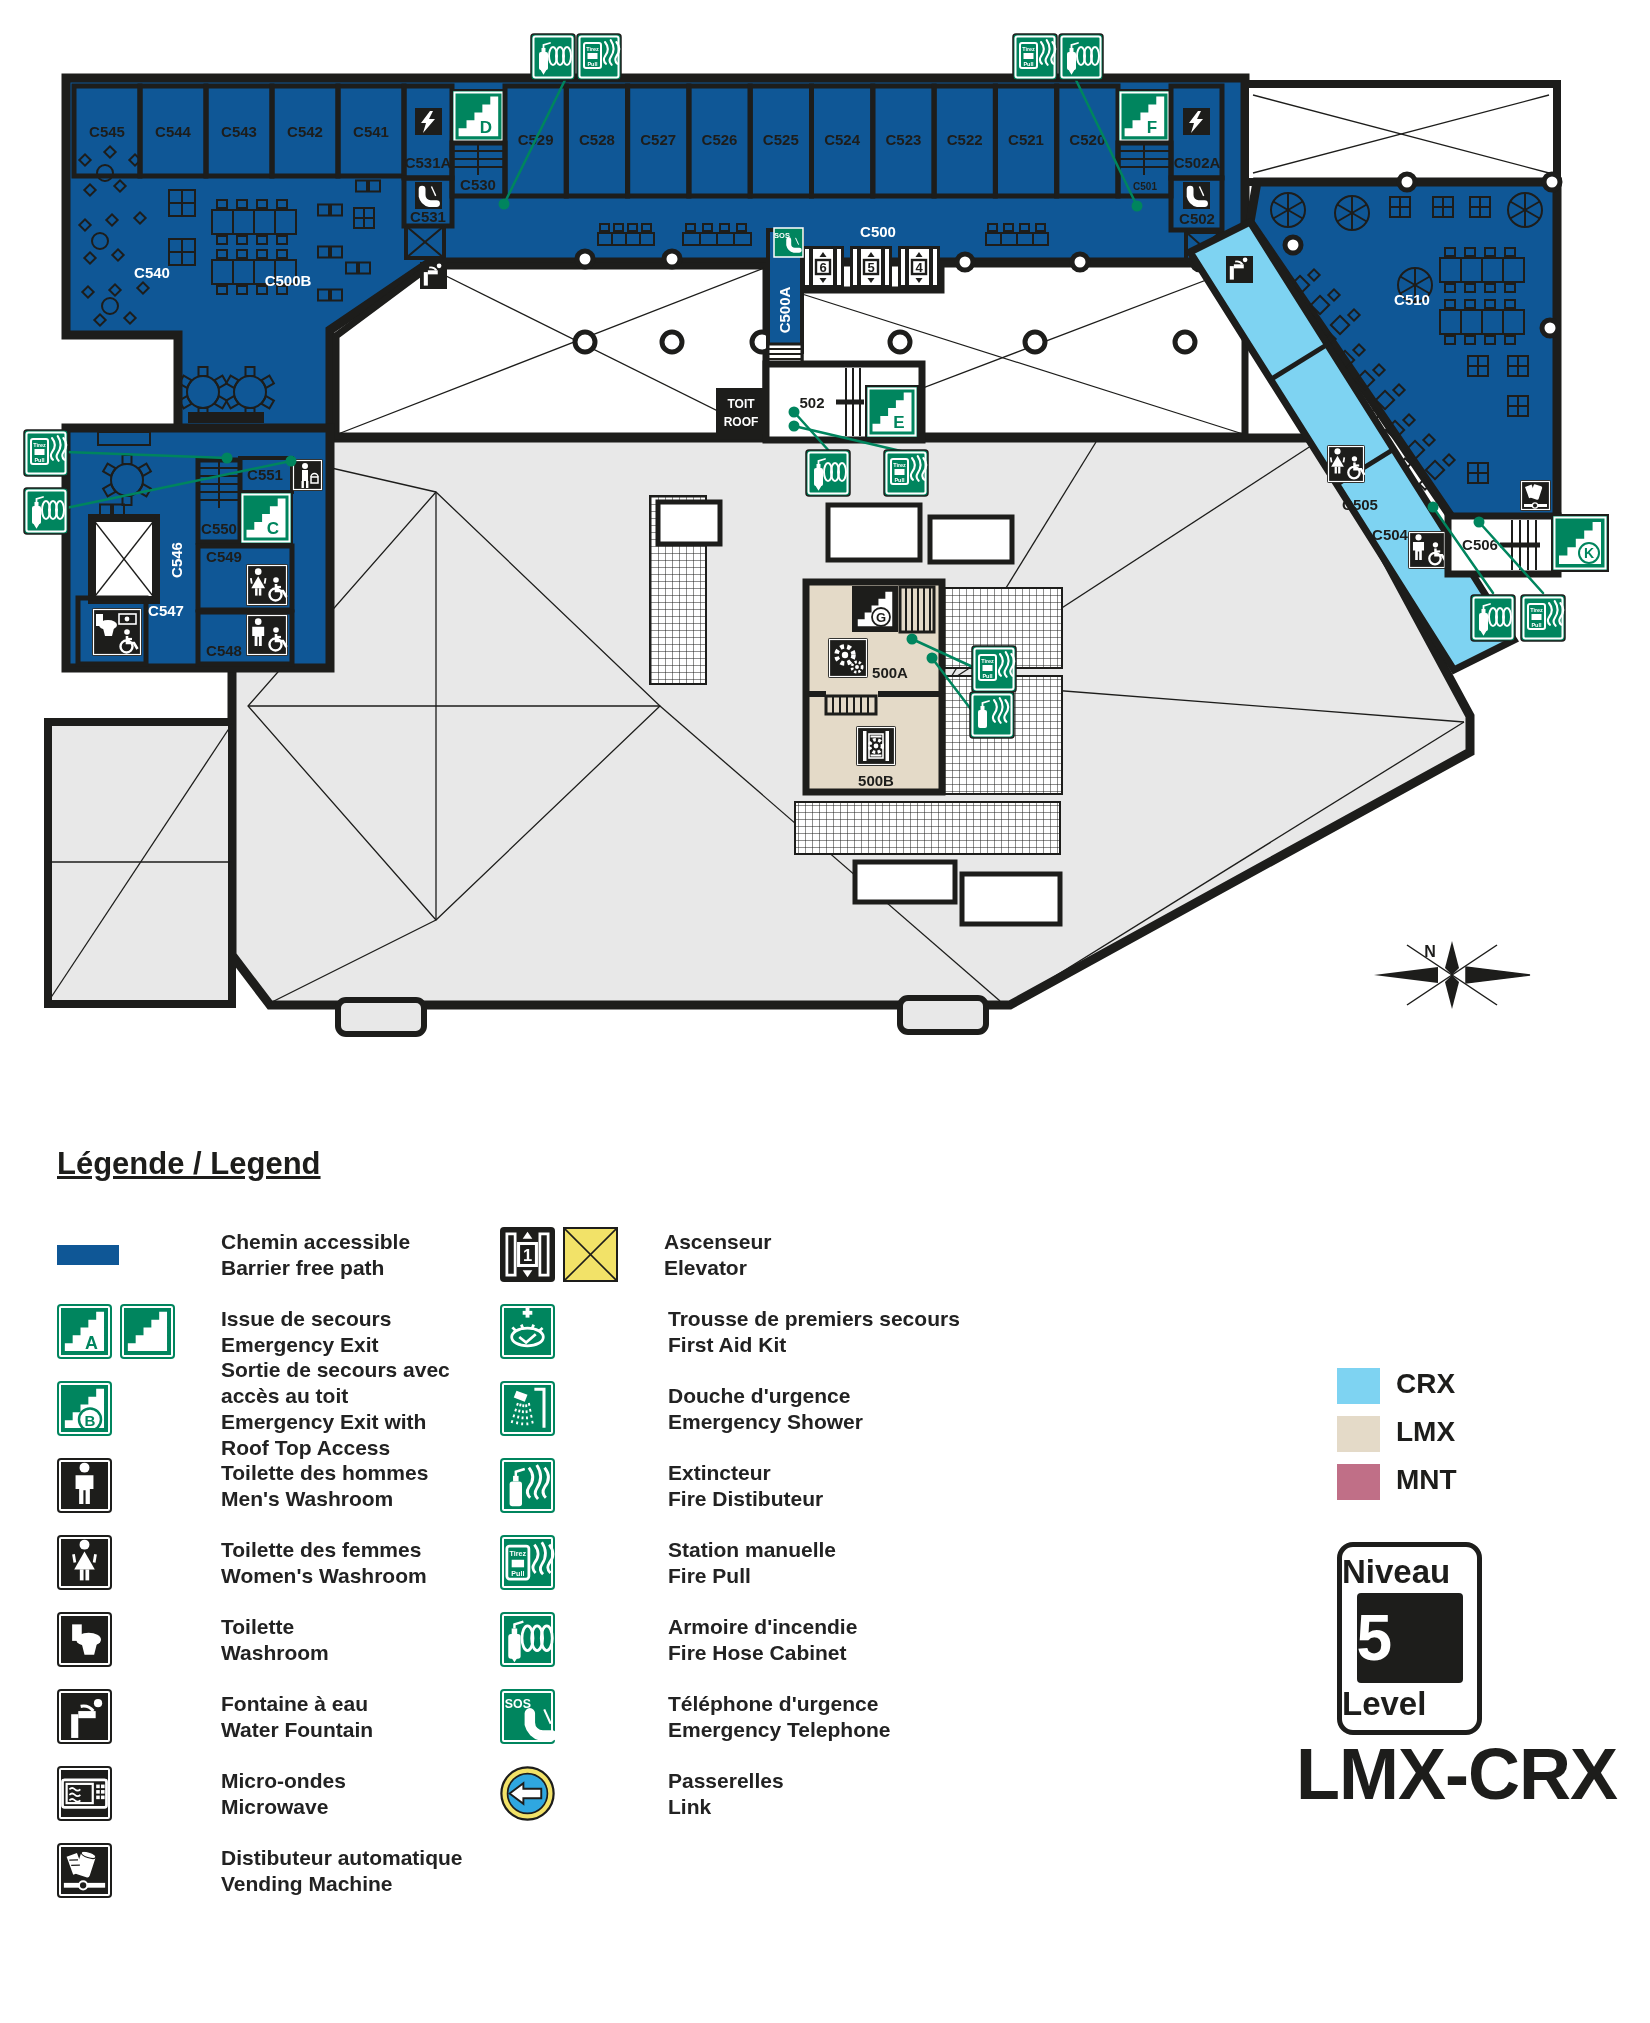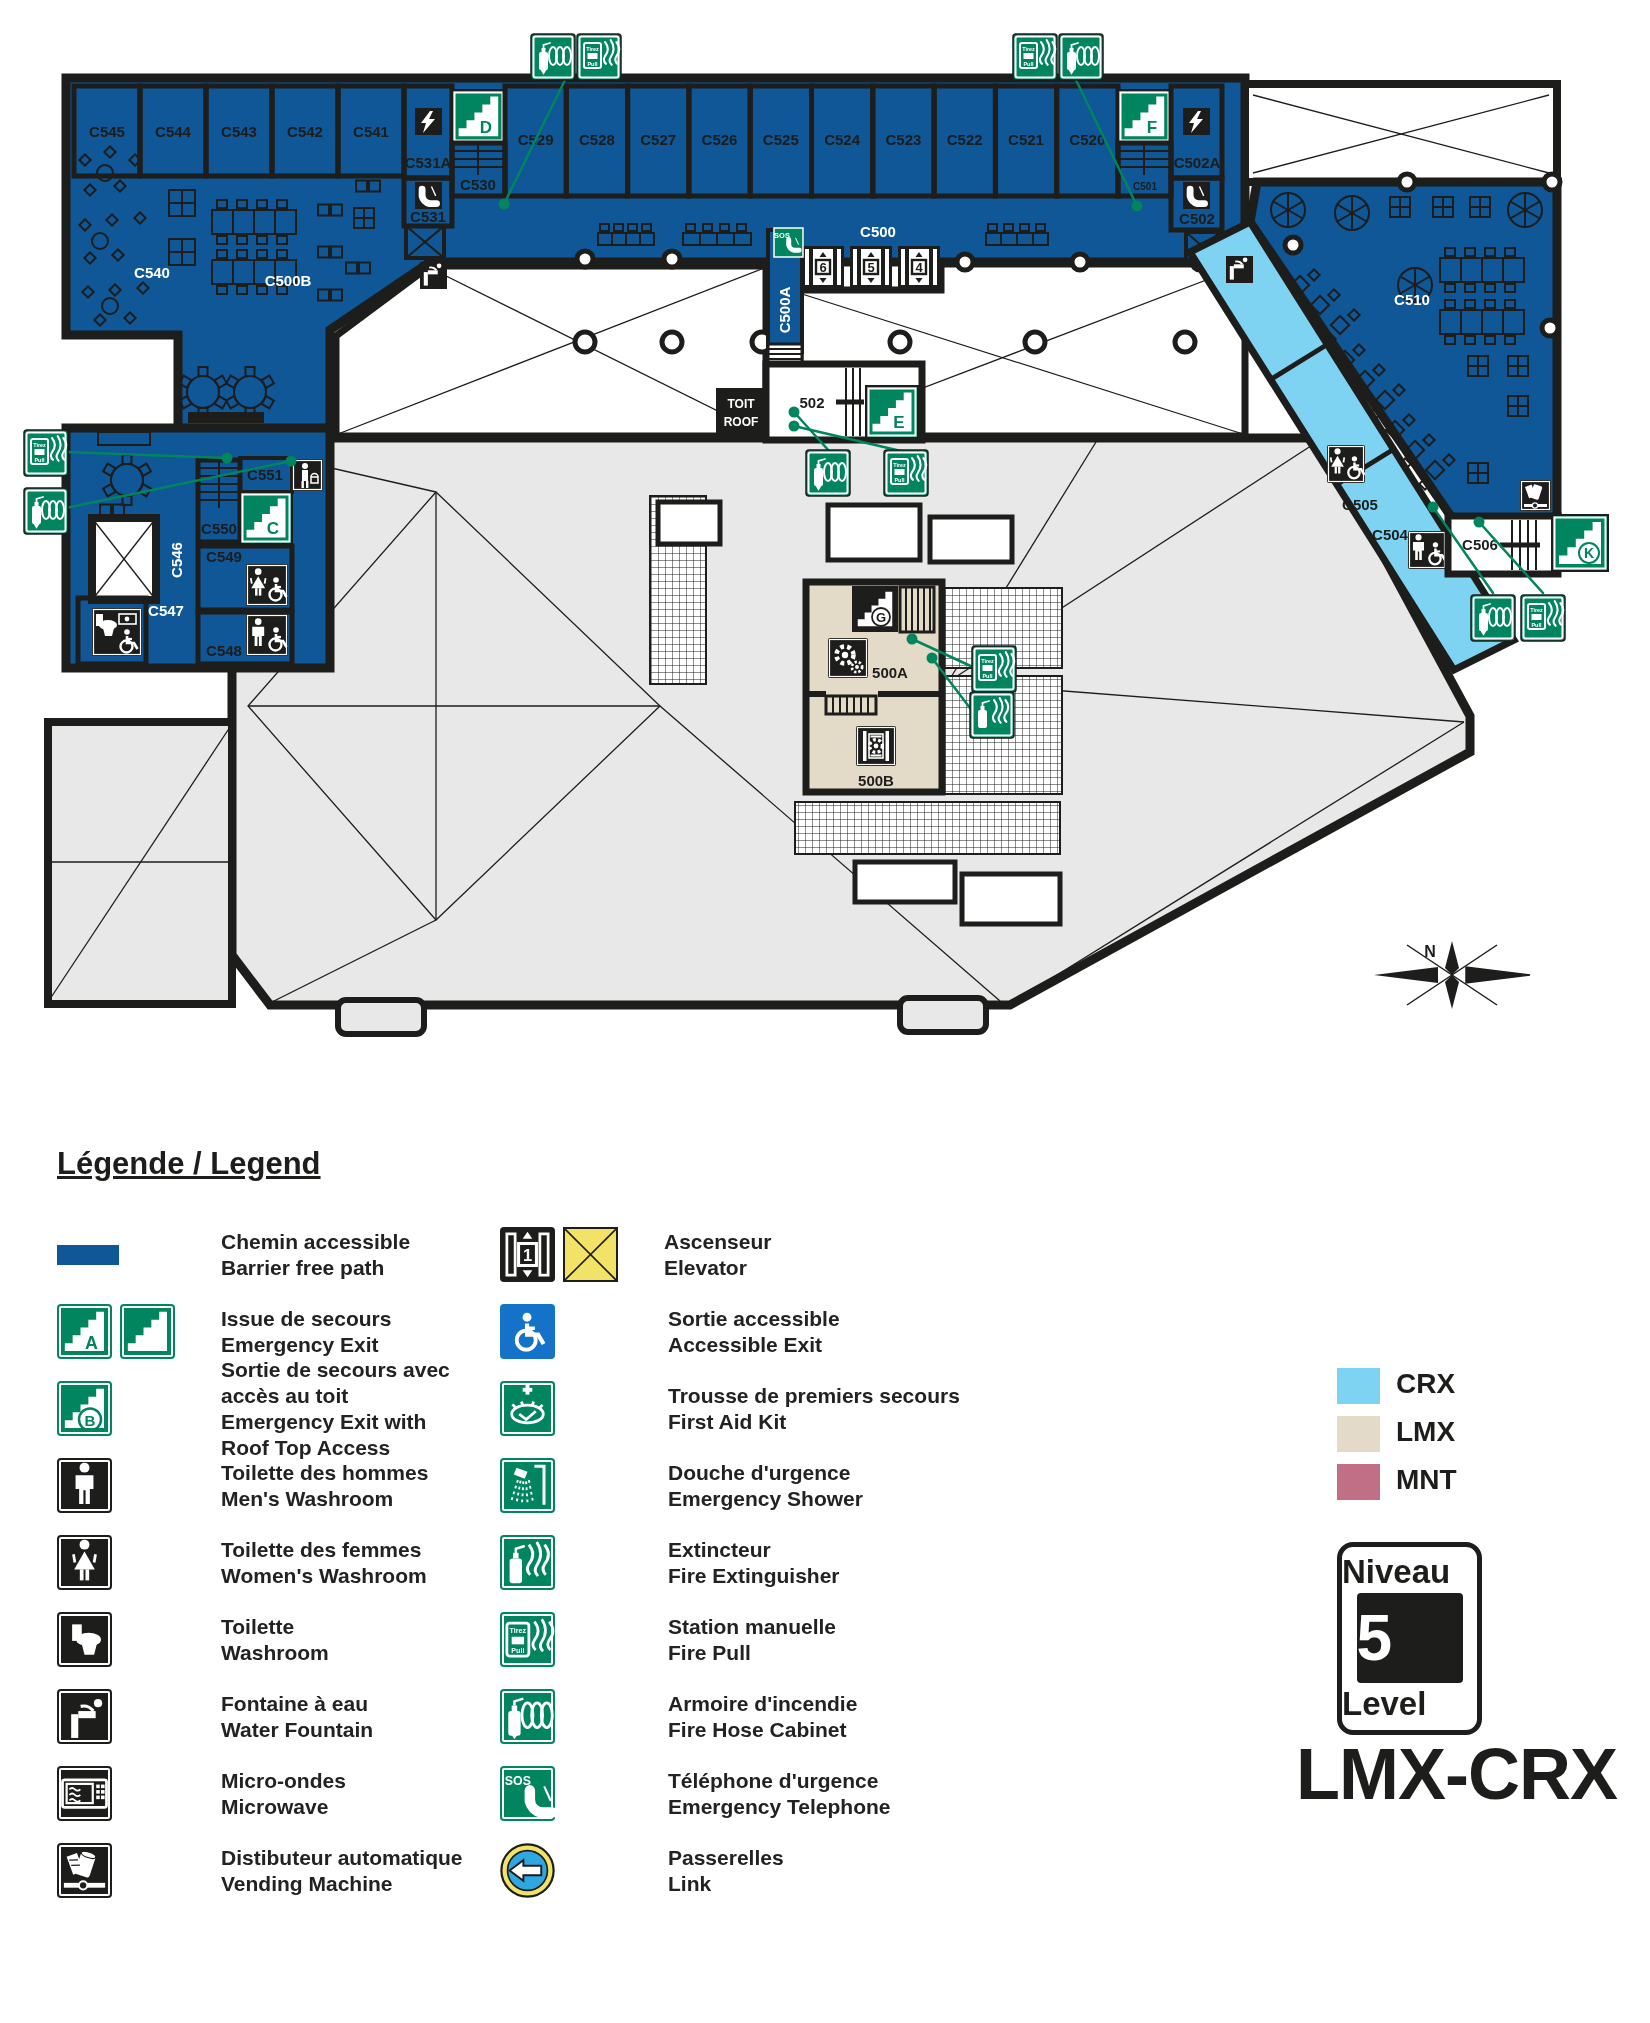--- a/index.html
+++ b/index.html
@@ -1081,32 +1081,20 @@
           <svg viewBox="0 0 50 50">
               <line x1="0" y1="0" x2="50" y2="50" stroke="#1d1d1b" stroke-width="1.6"></line>
               <line x1="50" y1="0" x2="0" y2="50" stroke="#1d1d1b" stroke-width="1.6"></line>
             </svg>
         </div>
       </div>
       <div class="lg-text" style="margin-left:32px;"><span>Ascenseur</span><br><span>Elevator</span></div>
     </div>
     <div class="lg-item">
       <div class="lg-icons">
-          <div class="ic blue">
-        <svg viewBox="0 0 40 40">
-              <g transform="translate(7,5) scale(1.15)">
-                <use href="#wchair"></use>
-              </g>
-            </svg>
-      </div>
-        </div>
-      <div class="lg-text"><span>Sortie accessible</span><br><span>Accessible Exit</span></div>
-    </div>
-    <div class="lg-item">
-      <div class="lg-icons">
           <div class="ic green frame">
         <svg viewBox="0 0 40 40">
               <rect x="16.5" y="5" width="7" height="2.8" fill="#fff"></rect>
               <rect x="18.6" y="2.9" width="2.8" height="7" fill="#fff"></rect>
               <ellipse cx="20" cy="24" rx="11.5" ry="6.5" fill="none" stroke="#fff" stroke-width="2"></ellipse>
               <line x1="12" y1="20" x2="9" y2="17" stroke="#fff" stroke-width="2"></line>
               <line x1="17" y1="18.5" x2="15.5" y2="15" stroke="#fff" stroke-width="2"></line>
               <line x1="23" y1="18.5" x2="24.5" y2="15" stroke="#fff" stroke-width="2"></line>
               <line x1="28" y1="20" x2="31" y2="17.5" stroke="#fff" stroke-width="2"></line>
               <path d="M14,24 l5,4 l7,-6" stroke="#fff" stroke-width="2" fill="none"></path>
@@ -1139,21 +1127,21 @@
         <svg viewBox="0 0 40 40">
               <g transform="translate(7,9)">
                 <use href="#extin"></use>
               </g>
               <g transform="translate(21,7) scale(0.95)">
                 <use href="#flames"></use>
               </g>
             </svg>
       </div>
         </div>
-      <div class="lg-text"><span>Extincteur</span><br><span>Fire Extinguisher</span></div>
+      <div class="lg-text"><span>Extincteur</span><br><span>Fire Distibuteur</span></div>
     </div>
     <div class="lg-item">
       <div class="lg-icons">
           <div class="ic green frame">
         <svg viewBox="0 0 40 40">
               <rect x="5" y="8" width="16" height="24" rx="2" fill="none" stroke="#fff" stroke-width="2"></rect>
               <text x="13" y="15.5" font-size="5.2" fill="#fff" text-anchor="middle" font-weight="bold">Tirez</text>
               <rect x="8.5" y="18" width="9" height="5.5" fill="#fff"></rect>
               <text x="13" y="30" font-size="5.2" fill="#fff" text-anchor="middle" font-weight="bold">Pull</text>
               <g transform="translate(25,7) scale(0.9)">

